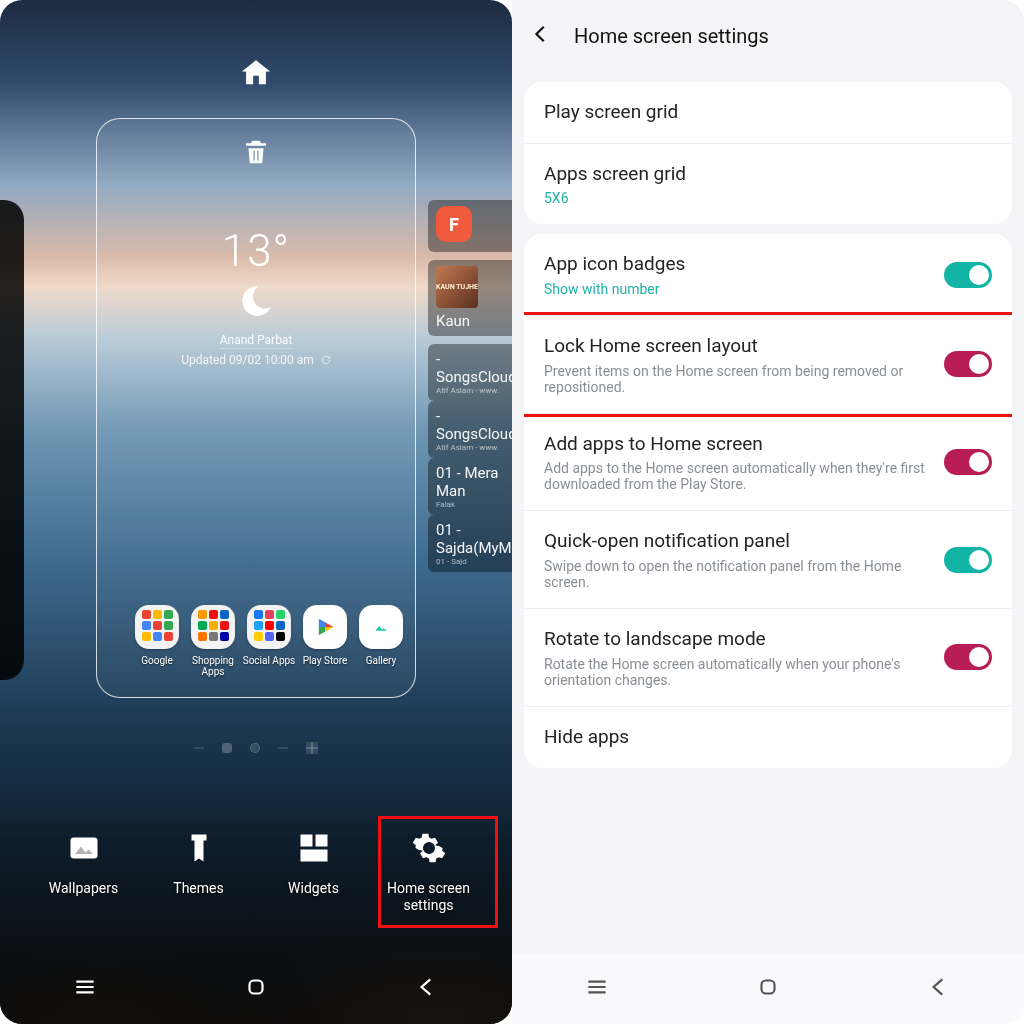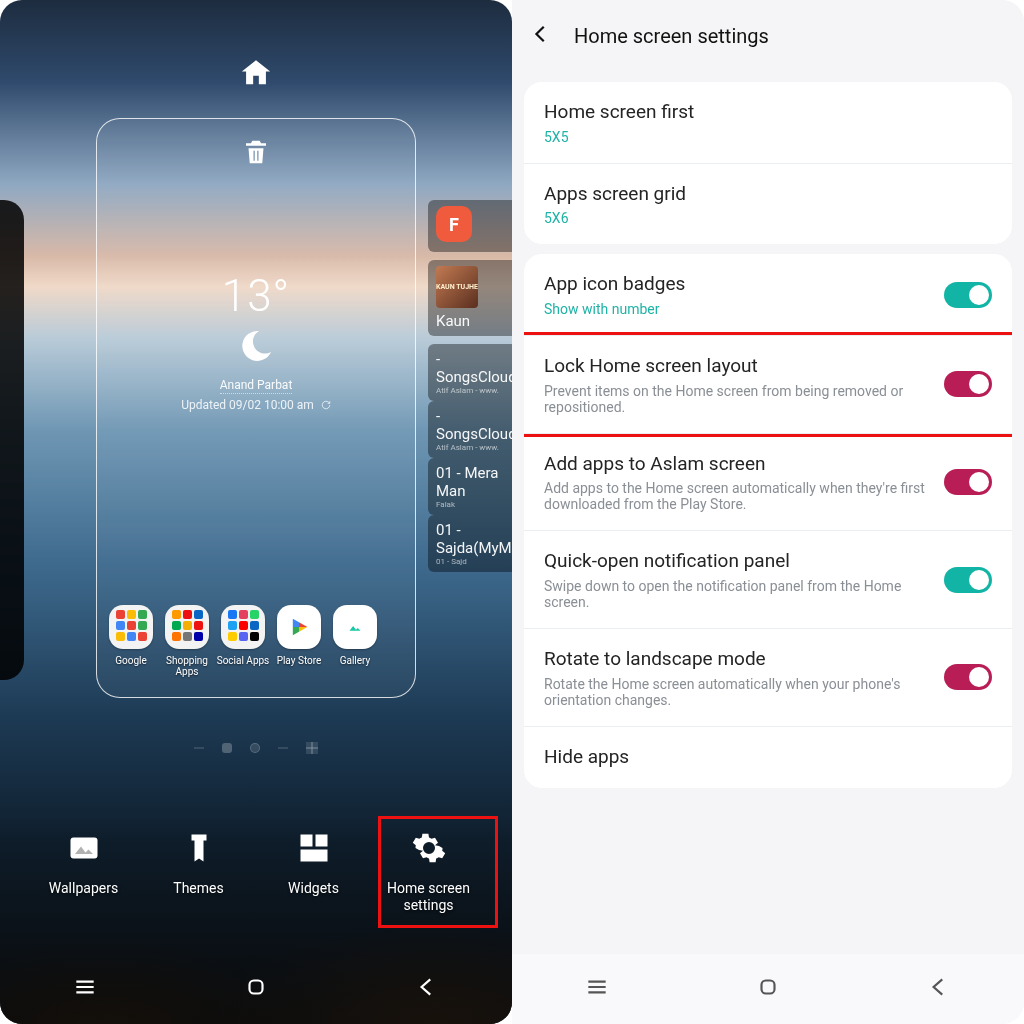--- a/index.html
+++ b/index.html
@@ -44,30 +44,30 @@
     width:320px; height:580px;
     border:1.5px solid rgba(255,255,255,.8);
     border-radius:24px;
     background: rgba(255,255,255,.04);
     backdrop-filter: blur(1px);
     text-align:center;
   }
   .trash { margin-top:18px; }
   .trash svg{ width:30px; height:30px; fill:#fff; }
 
-  .weather { margin-top:99px; color:#fff; }
+  .weather { margin-top:54px; color:#fff; }
   .weather .temp { font-size:44px; font-weight:300; letter-spacing:1px; }
   .weather .moon { margin:6px auto 10px; width:36px; height:36px; }
   .weather .loc { font-size:12px; opacity:.95; border-bottom:1px dotted rgba(255,255,255,.6); display:inline-block; padding-bottom:1px;}
   .weather .upd { font-size:12px; opacity:.85; margin-top:4px; }
   .weather .upd .refresh-icon { display:inline-block; vertical-align:middle; margin-left:4px;}
 
   .app-row {
     position:absolute; bottom:20px; left:0; right:0;
-    display:flex; justify-content:flex-start; padding:0 6px;
+    display:flex; justify-content:flex-end; padding:0 6px;
   }
   .app { width:56px; display:flex; flex-direction:column; align-items:center; gap:6px; }
   .app .pic {
     width:44px; height:44px; border-radius:14px;
     display:flex; align-items:center; justify-content:center;
     background:#fff; color:#555; font-size:10px;
     box-shadow:0 1px 2px rgba(0,0,0,.3);
   }
   .app .pic.folder {
     background:#f3f3f3;
@@ -353,22 +353,21 @@
           <path d="M15 4 7 12l8 8"></path>
         </svg>
     </div>
     <div>Home screen settings</div>
   </div>
 
   <div class="settings-list" id="settings-list">
       <div class="card">
         <div class="row">
           <div class="txt">
-            <div class="title">Home screen first</div>
-            <div class="sub">5X5</div>
+            <div class="title">Play screen grid</div>
           </div>
         </div>
         <div class="row">
           <div class="txt">
             <div class="title">Apps screen grid</div>
             <div class="sub">5X6</div>
           </div>
         </div>
       </div>
       <div class="card">
@@ -382,21 +381,21 @@
         <div class="row" style="position: relative;">
           <div class="txt">
             <div class="title">Lock Home screen layout</div>
             <div class="sub grey">Prevent items on the Home screen from being removed or repositioned.</div>
           </div>
           <div class="toggle on-pink"></div>
           <div class="hl-red" style="inset: -4px -8px;"></div>
         </div>
         <div class="row">
           <div class="txt">
-            <div class="title">Add apps to Aslam screen</div>
+            <div class="title">Add apps to Home screen</div>
             <div class="sub grey">Add apps to the Home screen automatically when they're first downloaded from the Play Store.</div>
           </div>
           <div class="toggle on-pink"></div>
         </div>
         <div class="row">
           <div class="txt">
             <div class="title">Quick-open notification panel</div>
             <div class="sub grey">Swipe down to open the notification panel from the Home screen.</div>
           </div>
           <div class="toggle on-teal"></div>

